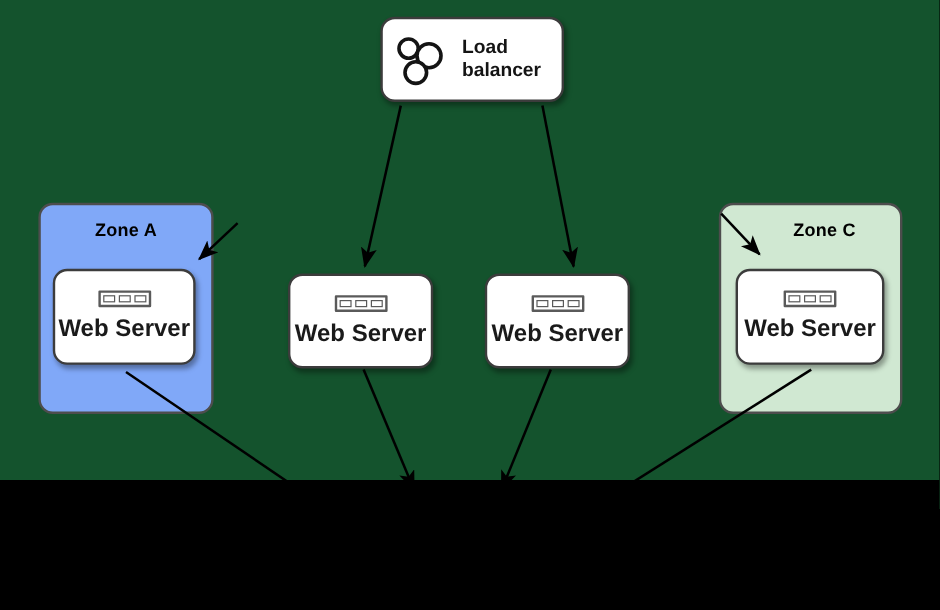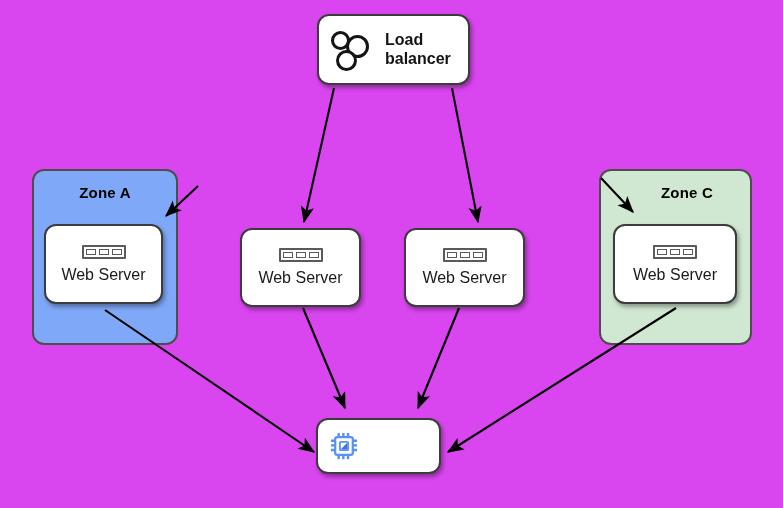--- a/index.html
+++ b/index.html
@@ -4,22 +4,22 @@
 <title>Multi-Zone Architecture Diagram</title>
 <style>
   html, body {
     margin: 0;
     padding: 0;
     background: #000000;
   }
   #canvas {
     position: relative;
     width: 783px;
-    height: 508px;
-    background: #d946ef;
+    height: 400px;
+    background: #14532d;
     overflow: hidden;
     font-family: "Liberation Sans", sans-serif;
   }
 
   
   #edges {
     position: absolute;
     left: 0; top: 0;
     width: 783px;
     height: 508px;
@@ -58,22 +58,22 @@
   }
 
   
   .node-ws {
     display: flex;
     flex-direction: column;
     align-items: center;
     justify-content: center;
   }
   .node-ws .ws-label {
-    font-size: 16px;
-    font-weight: normal;
+    font-size: 20px;
+    font-weight: bold;
     color: #1a1a1a;
     margin-top: 7px;
     white-space: nowrap;
   }
 
   
   .server-icon {
     width: 44px;
     height: 14px;
     box-sizing: border-box;

